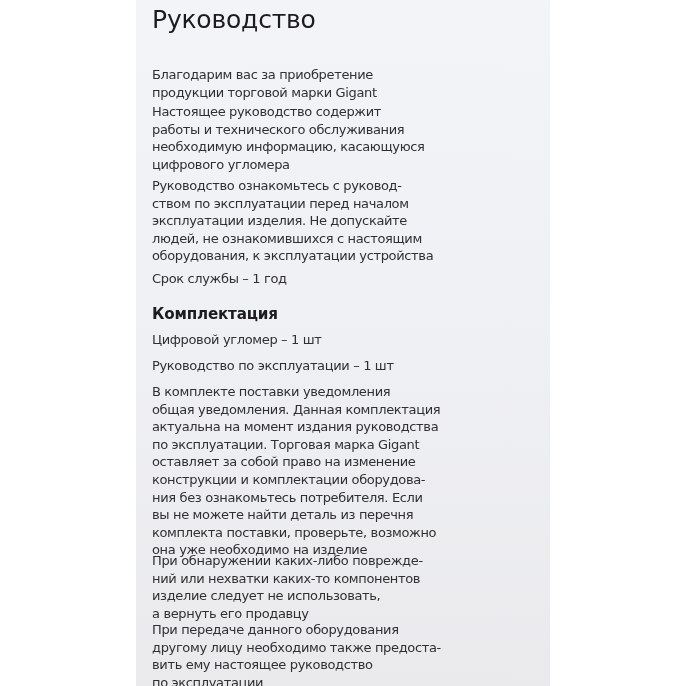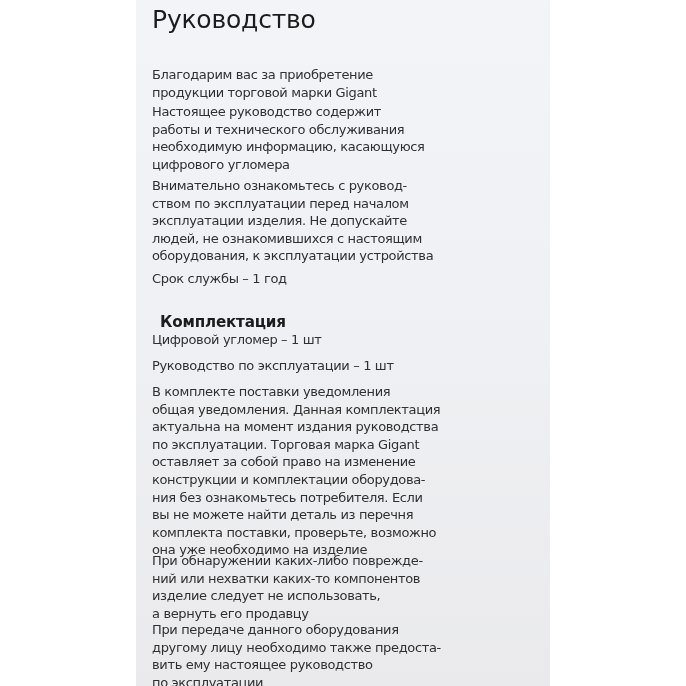--- a/index.html
+++ b/index.html
@@ -45,21 +45,21 @@
       font-size: 13px;
       line-height: 17.6px;
       color: #303033;
       letter-spacing: -0.35px;
     }
     .para { margin: 0; }
     .para span { display: block; white-space: nowrap; }
     .section-heading {
       position: absolute;
       left: 16px;
-      margin: 8px;
+      margin: 0;
       font-weight: bold;
       font-size: 15.2px;
       line-height: 18px;
       color: #1c1c1e;
       letter-spacing: -0.2px;
     }
   </style>
 </head>
 <body>
 
@@ -80,21 +80,21 @@
     <p class="para">
       <span>Настоящее руководство содержит</span>
       <span>работы и технического обслуживания</span>
       <span>необходимую информацию, касающуюся</span>
       <span>цифрового угломера</span>
     </p>
   </div>
 
   <div class="body-text" style="top:177px;">
     <p class="para">
-      <span>Внимательно ознакомьтесь с руковод-</span>
+      <span>Руководство ознакомьтесь с руковод-</span>
       <span>ством по эксплуатации перед началом</span>
       <span>эксплуатации изделия. Не допускайте</span>
       <span>людей, не ознакомившихся с настоящим</span>
       <span>оборудования, к эксплуатации устройства</span>
     </p>
   </div>
 
   <div class="body-text" style="top:270px;">
     <p class="para">
         <span>Срок службы – 1 год</span>

